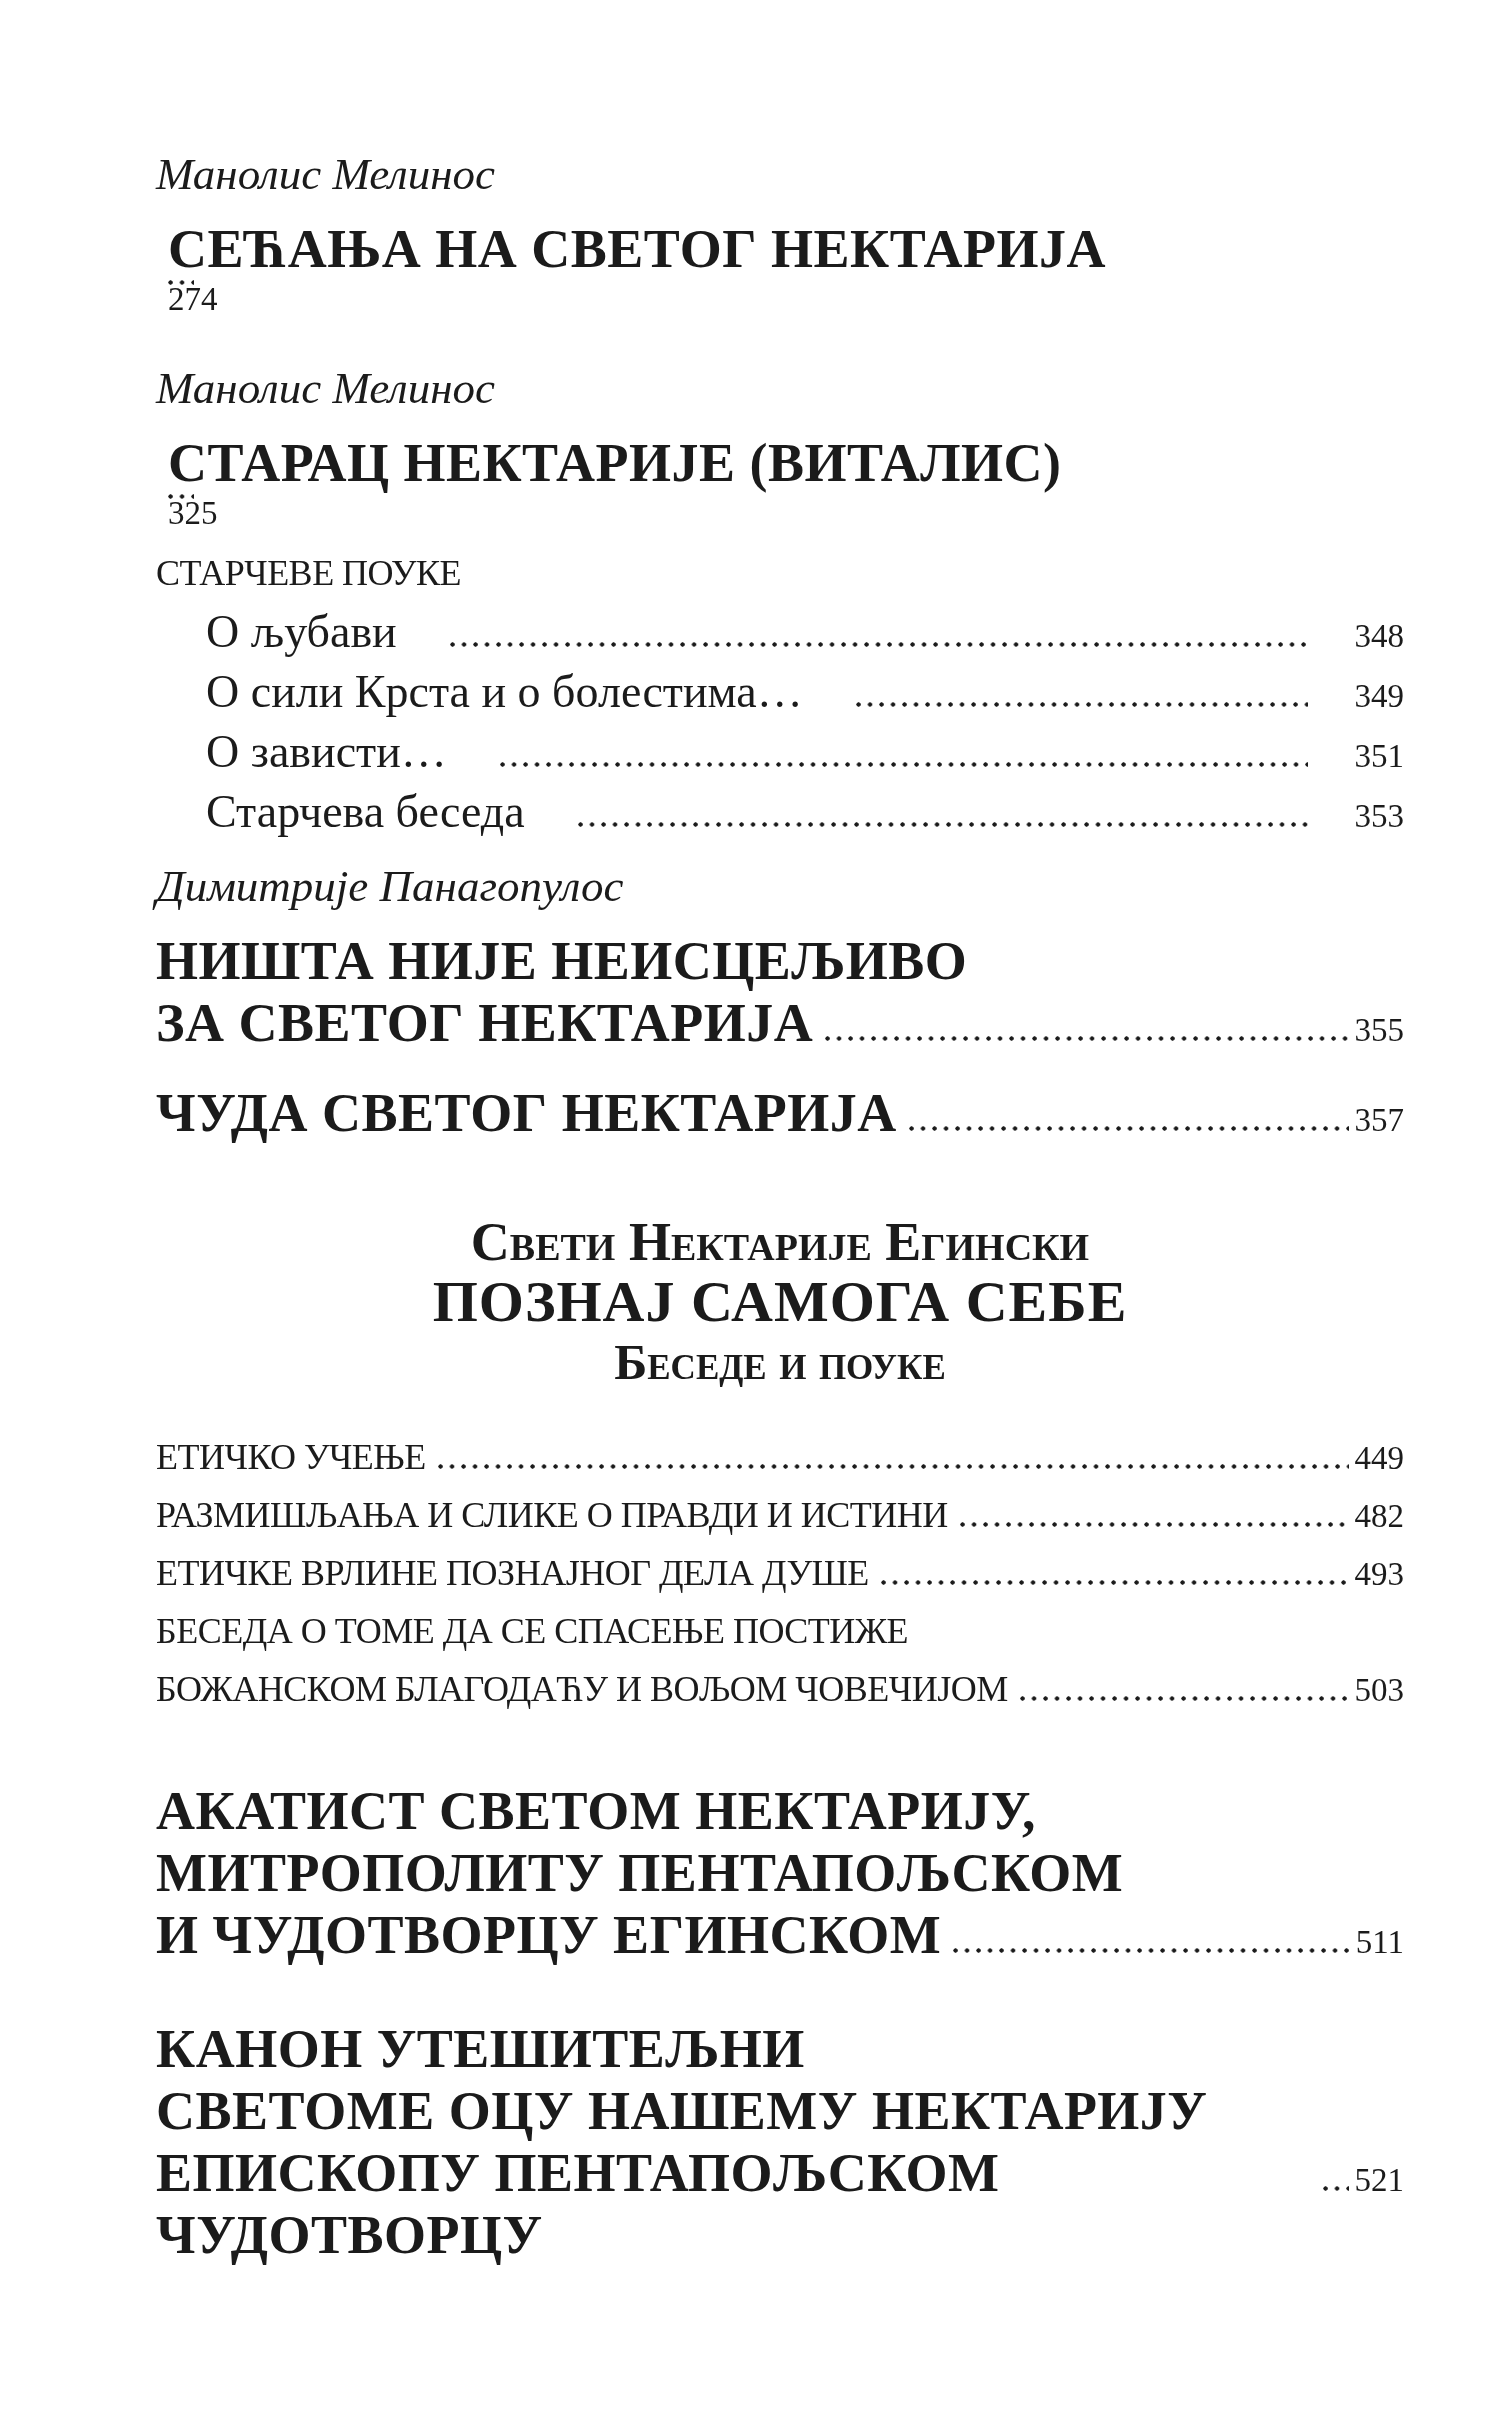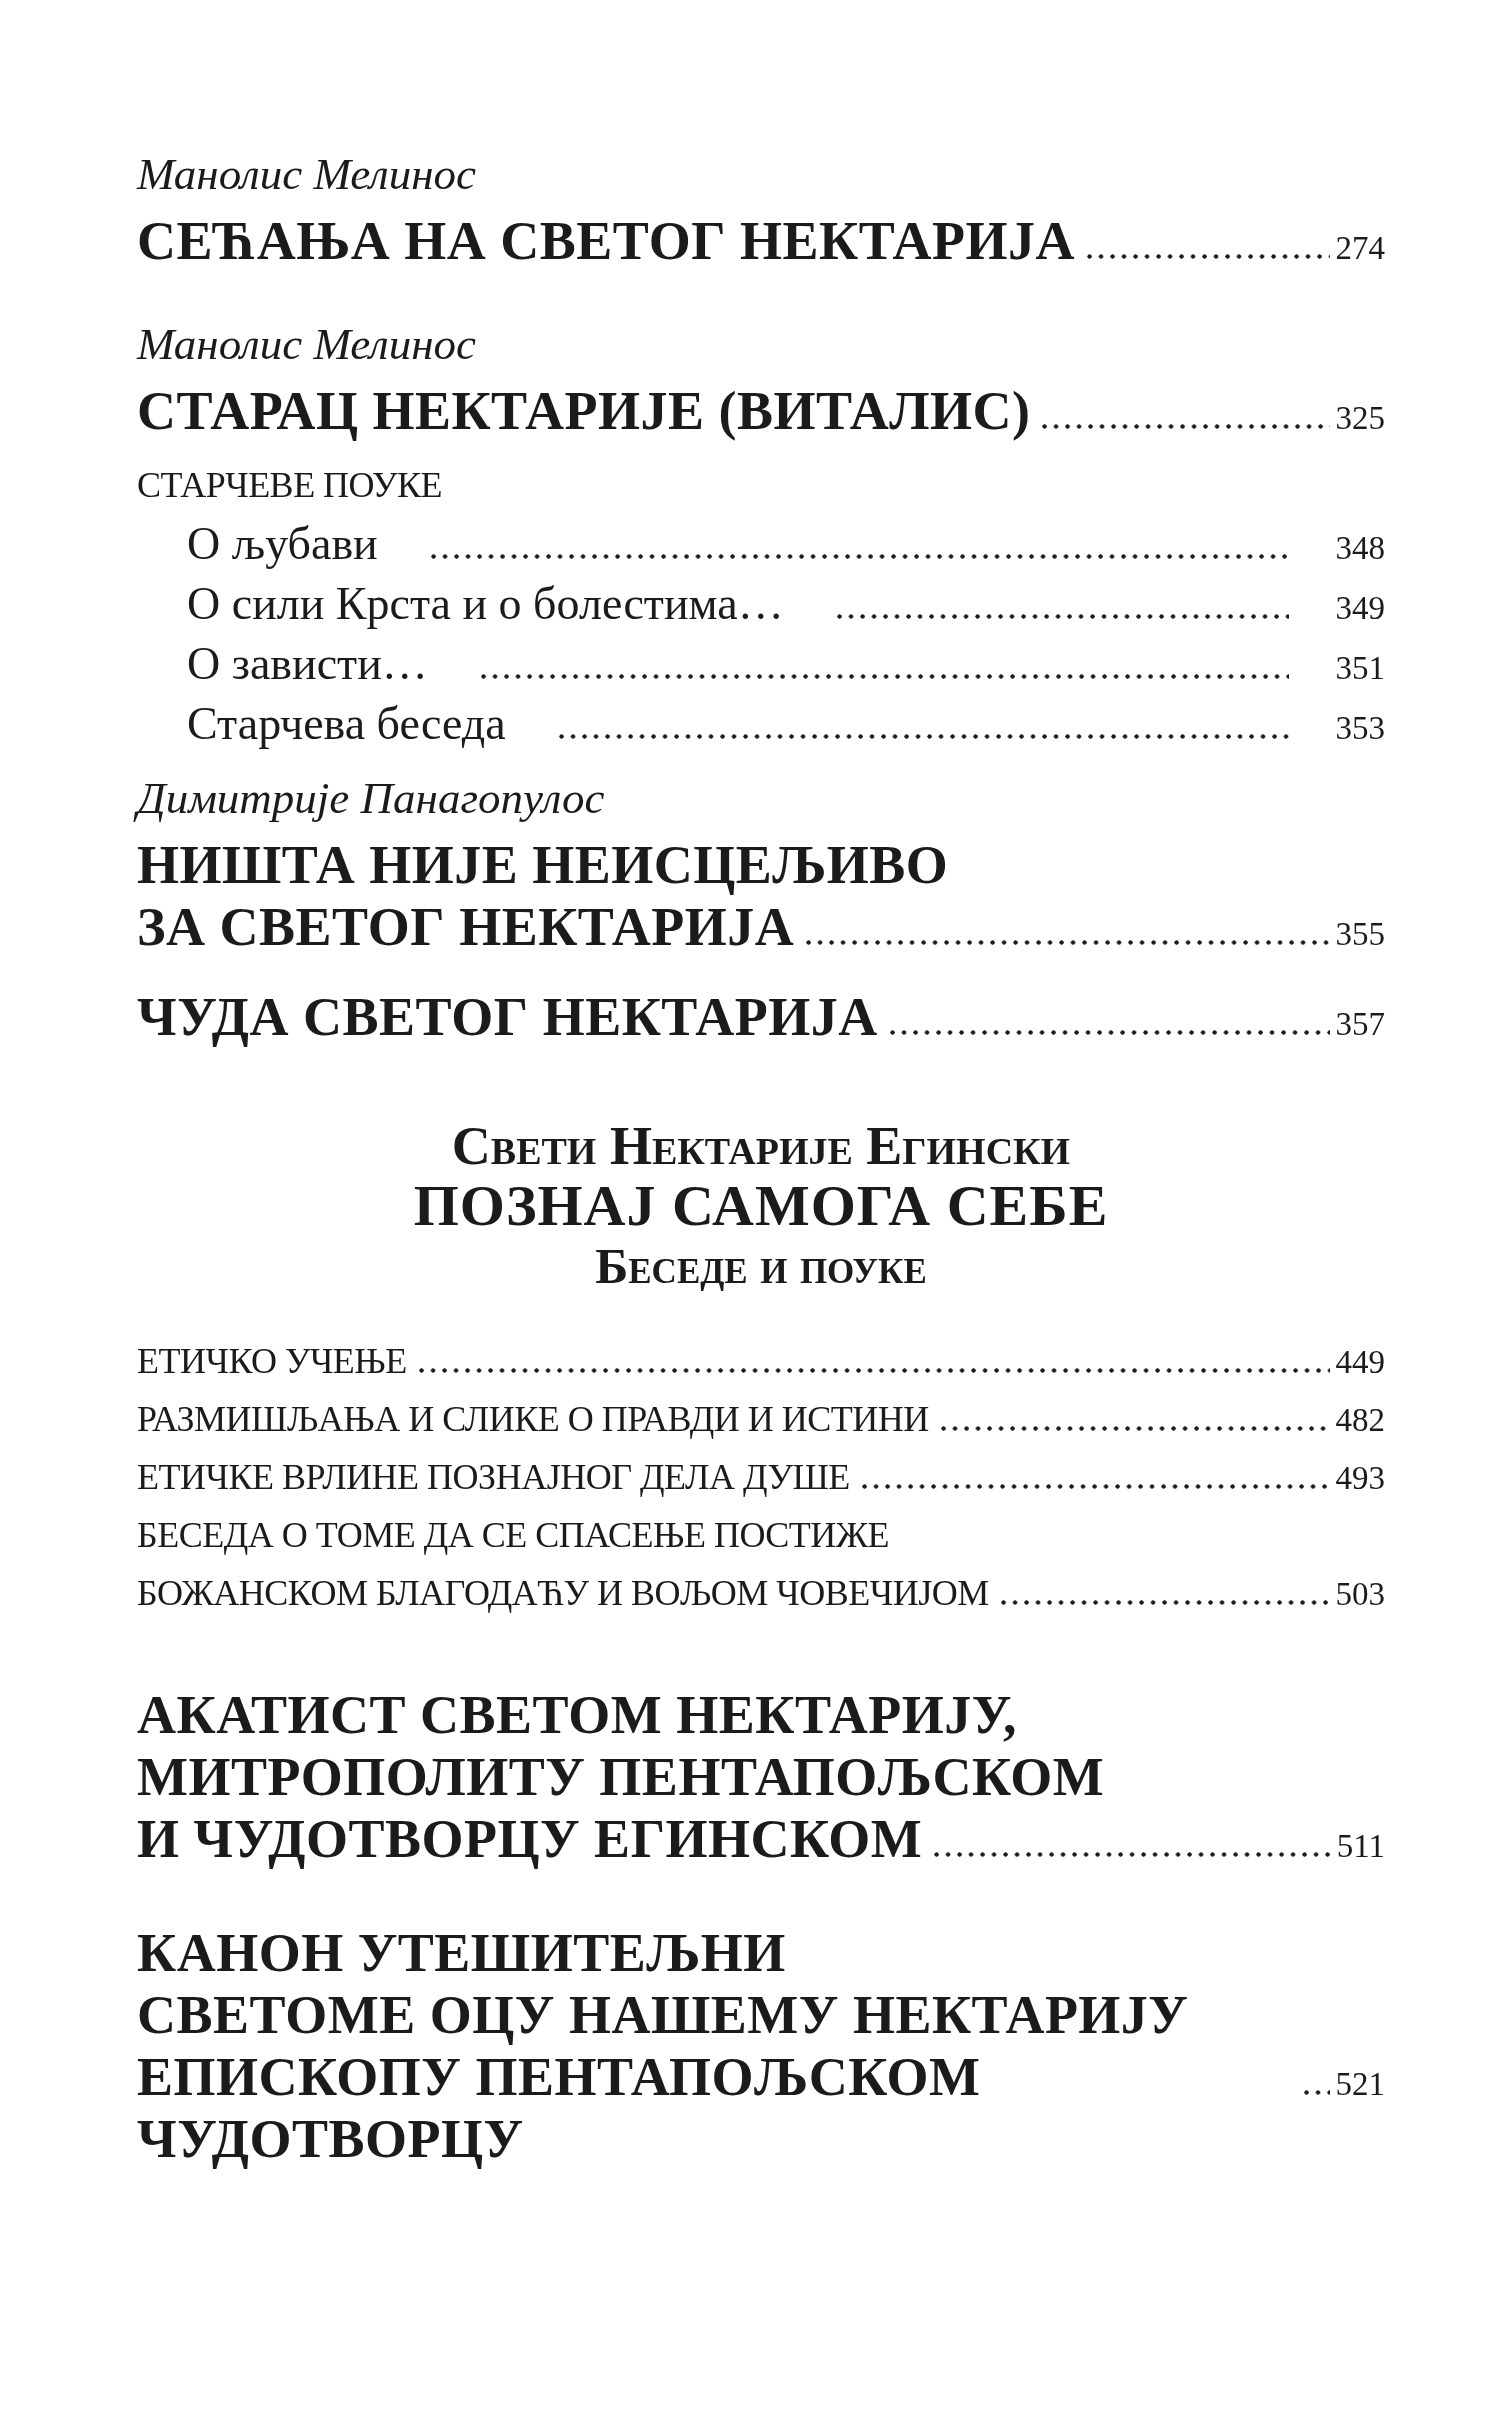--- a/index.html
+++ b/index.html
@@ -10,21 +10,21 @@
   body {
     width: 1500px;
     height: 2421px;
     position: relative;
     font-family: "Liberation Serif", serif;
     color: #1b1b1b;
     overflow: hidden;
   }
   .toc {
     position: absolute;
-    left: 137px;
+    left: 156px;
     top: 148px;
     width: 1248px;
   }
   .row {
     display: flex;
     align-items: baseline;
   }
   .dots {
     flex: 1 1 auto;
     min-width: 26px;
@@ -57,21 +57,21 @@
     font-size: 36px;
     line-height: 58px;
     letter-spacing: -0.5px;
   }
   .sub-row {
     padding-left: 50px;
     font-size: 46px;
     line-height: 60px;
     gap: 41px;
   }
-  .m-title { margin-top: 10px; }
+  .m-title { margin-top: 18px; flex-direction: column; }
   .b-starac   { margin-top: 46px; }
   .b-pouke    { margin-top: 14px; }
   .b-panagop  { margin-top: 18px; }
   .b-chuda    { margin-top: 28px; }
   .b-center   { margin-top: 70px; }
   .b-etika    { margin-top: 38px; }
   .b-akatist  { margin-top: 62px; }
   .b-kanon    { margin-top: 52px; }
   .center {
     text-align: center;

